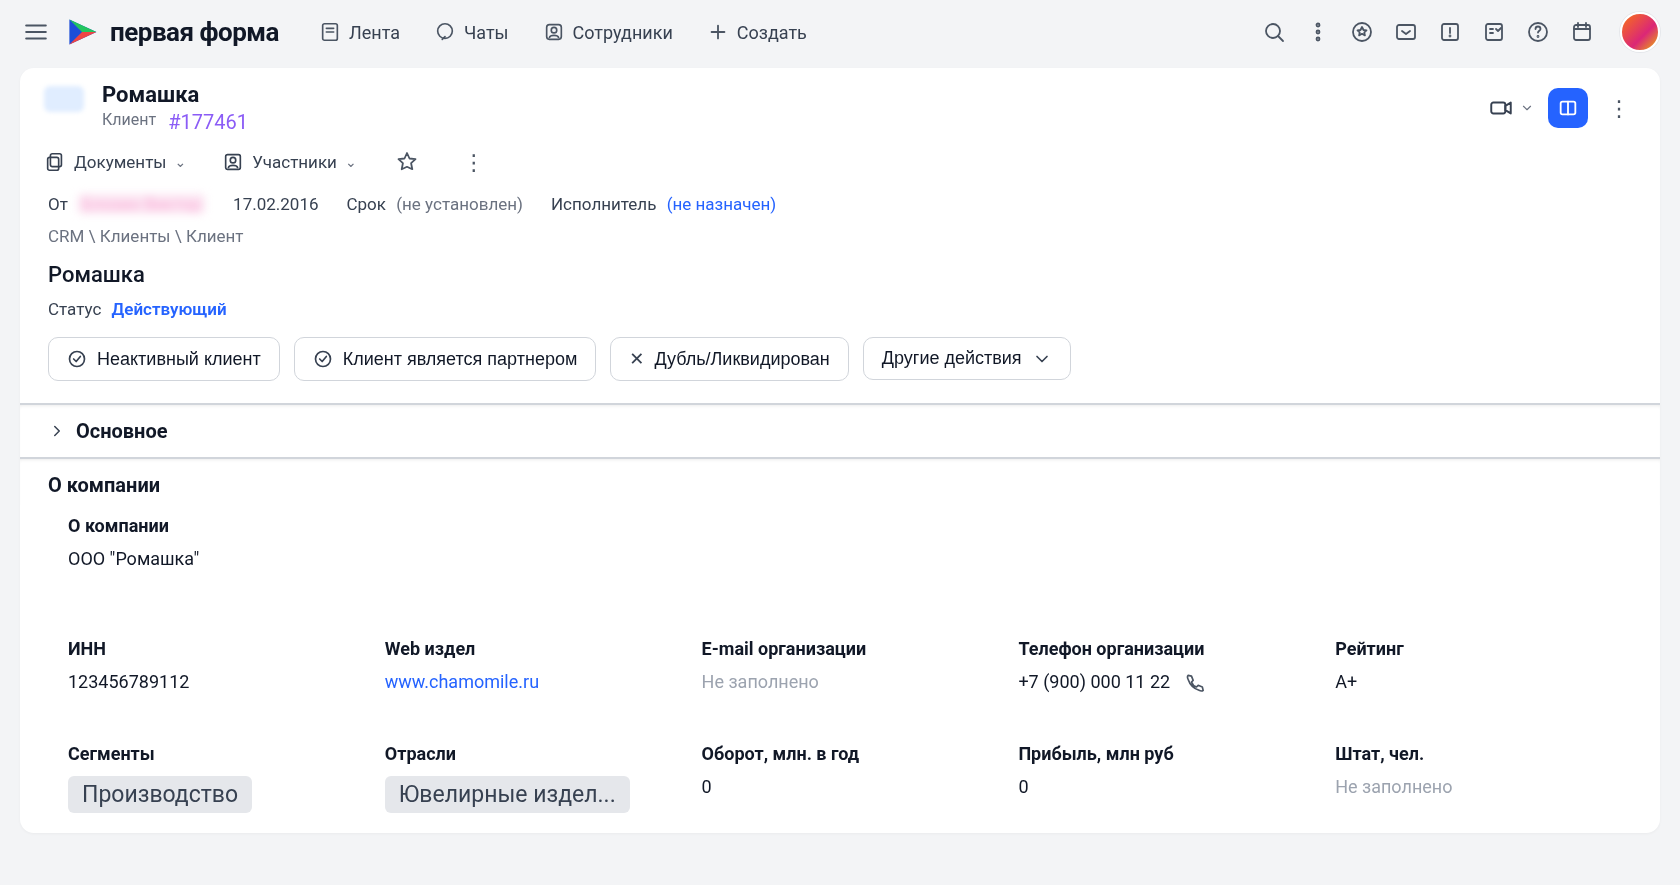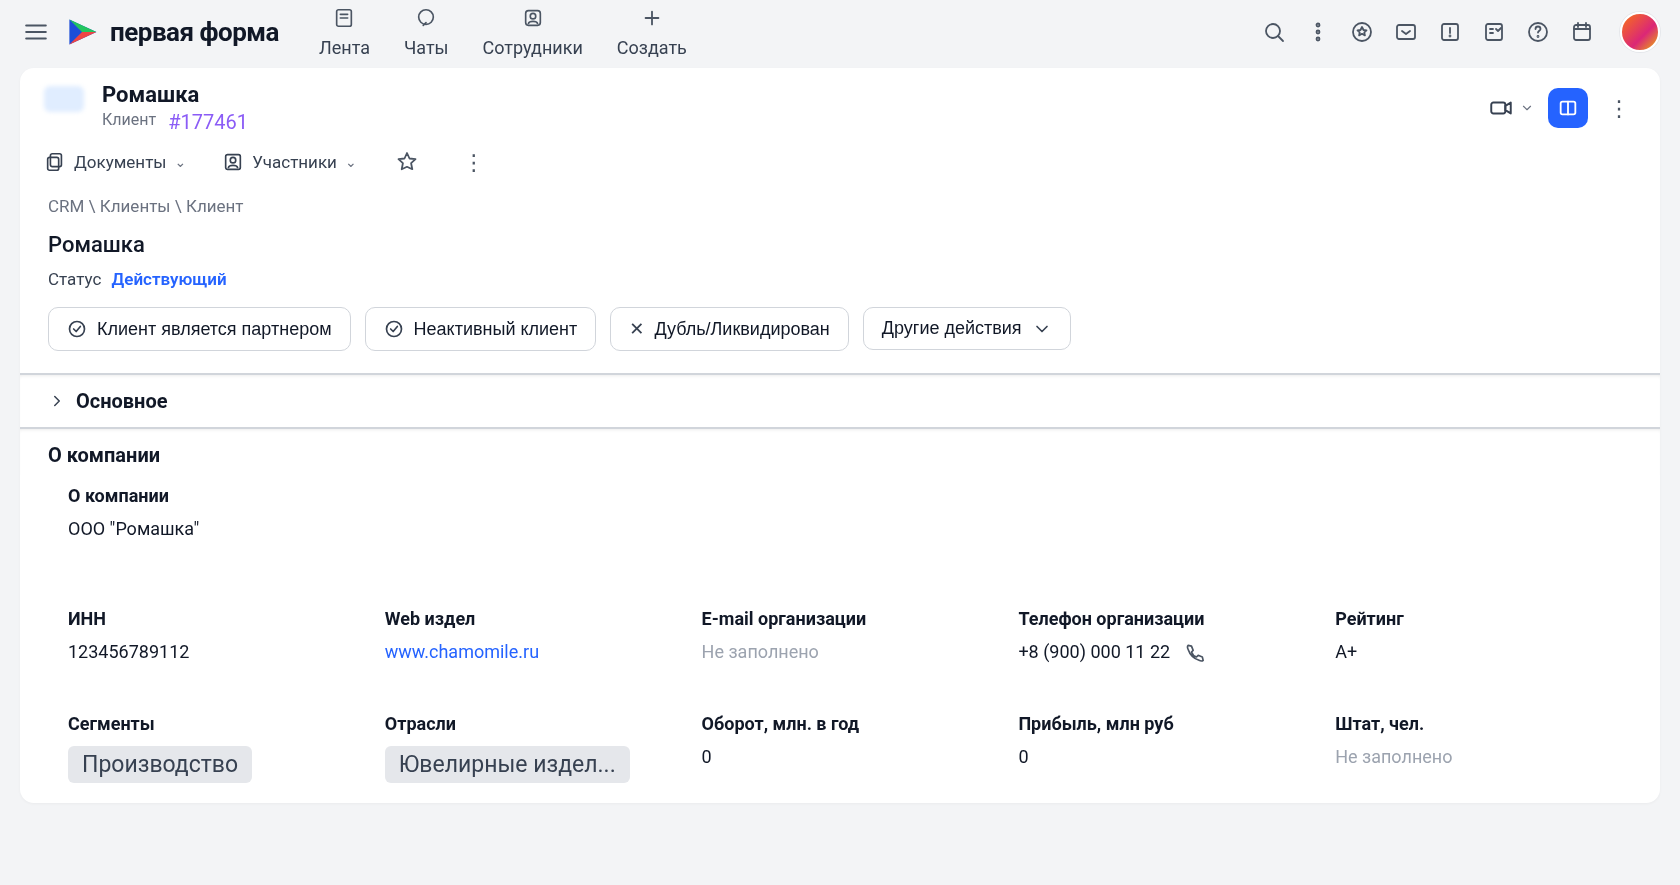--- a/index.html
+++ b/index.html
@@ -20,21 +20,21 @@
   align-items: center;
   padding: 0 20px;
   gap: 8px;
   background: #f3f4f6;
 }
 .hamburger { width: 32px; height: 32px; display:flex; align-items:center; justify-content:center; cursor:pointer; color:#4b5563; border-radius:6px; }
 .logo { display:flex; align-items:center; gap:10px; margin-left:4px; margin-right:24px; cursor:pointer;}
 .logo-mark { width:36px; height:36px; }
 .logo-text { font-size:26px; font-weight:700; color:#111827; letter-spacing:-0.5px;}
 .nav { display:flex; align-items:center; gap:18px; }
-.nav-item { display:flex; align-items:center; gap:8px; padding:6px 8px; border-radius:8px; cursor:pointer; color:#374151; font-size:18px;flex-direction:column; }
+.nav-item { display:flex; align-items:center; gap:8px; padding:6px 8px; border-radius:8px; cursor:pointer; color:#374151; font-size:18px; }
 .nav-item svg { width:22px; height:22px; stroke:#4b5563; }
 .spacer { flex:1; }
 .top-actions { display:flex; align-items:center; gap:16px; color:#4b5563; }
 .icon-btn { width:28px; height:28px; display:flex; align-items:center; justify-content:center; cursor:pointer; border-radius:6px; }
 .icon-btn svg { width:24px; height:24px; stroke:#4b5563; fill:none; stroke-width:1.8; }
 .avatar { width:40px; height:40px; border-radius:50%; background:linear-gradient(135deg,#f97316,#db2777 60%,#eab308); margin-left:8px; cursor:pointer; border:2px solid #fff; box-shadow:0 0 0 1px #e5e7eb;}
 
 
 .card {
   margin: 4px 20px 20px 20px;
@@ -277,44 +277,50 @@
       <span class="chev-down">⌄</span>
     </div>
     <div class="icon-btn star-btn">
       <svg viewBox="0 0 24 24">
           <path d="M12 3l2.5 5.5 6 .7-4.4 4 1.2 6L12 16.8 6.7 19.2l1.2-6L3.5 9.2l6-.7z"></path>
         </svg>
     </div>
     <div class="kebab">⋮</div>
   </div>
 
+  <div class="meta-row">
+    <div><span class="lbl">От</span> <span class="blur">Блохин Виктор</span></div>
+    <div>17.02.2016</div>
+    <div><span class="lbl">Срок</span> <span class="muted">(не установлен)</span></div>
+    <div><span class="lbl">Исполнитель</span> <span class="link">(не назначен)</span></div>
+  </div>
 
   <div class="breadcrumb">CRM \ Клиенты \ Клиент</div>
 
   <div class="rec-name">Ромашка</div>
 
   <div class="status-row">
     <span class="lbl">Статус</span>
     <span class="val">Действующий</span>
   </div>
 
   <div class="actions">
     <button class="action-btn">
       <svg viewBox="0 0 24 24">
           <circle cx="12" cy="12" r="9"></circle>
           <path d="M8 12l3 3 5-6"></path>
         </svg>
-      <span>Клиент является партнером</span>
+      <span>Неактивный клиент</span>
     </button>
     <button class="action-btn">
       <svg viewBox="0 0 24 24">
           <circle cx="12" cy="12" r="9"></circle>
           <path d="M8 12l3 3 5-6"></path>
         </svg>
-      <span>Неактивный клиент</span>
+      <span>Клиент является партнером</span>
     </button>
     <button class="action-btn">
       <span class="x">✕</span>
       <span>Дубль/Ликвидирован</span>
     </button>
     <div class="action-b-wrap">
       <button class="action-btn">
         <span>Другие действия</span>
         <svg viewBox="0 0 24 24" width="16" height="16">
             <polyline points="6 9 12 15 18 9"></polyline>
@@ -339,21 +345,21 @@
     <div class="field-label">ИНН</div>
     <div class="field-label">Web издел</div>
     <div class="field-label">E-mail организации</div>
     <div class="field-label">Телефон организации</div>
     <div class="field-label">Рейтинг</div>
 
     <div class="field-value">123456789112</div>
     <div class="field-value link">www.chamomile.ru</div>
     <div class="field-value muted">Не заполнено</div>
     <div class="field-value phone">
-      <span class="link">+8 (900) 000 11 22</span>
+      <span class="link">+7 (900) 000 11 22</span>
       <svg viewBox="0 0 24 24">
           <path d="M5 4l4 1 2 5-2 2c1 3 3 5 6 6l2-2 5 2 1 4c-1 1-3 1-5 0-6-2-11-7-13-13-1-2-1-4 0-5z"></path>
         </svg>
     </div>
     <div class="field-value">A+</div>
 
     <div class="field-label">Сегменты</div>
     <div class="field-label">Отрасли</div>
     <div class="field-label">Оборот, млн. в год</div>
     <div class="field-label">Прибыль, млн руб</div>

